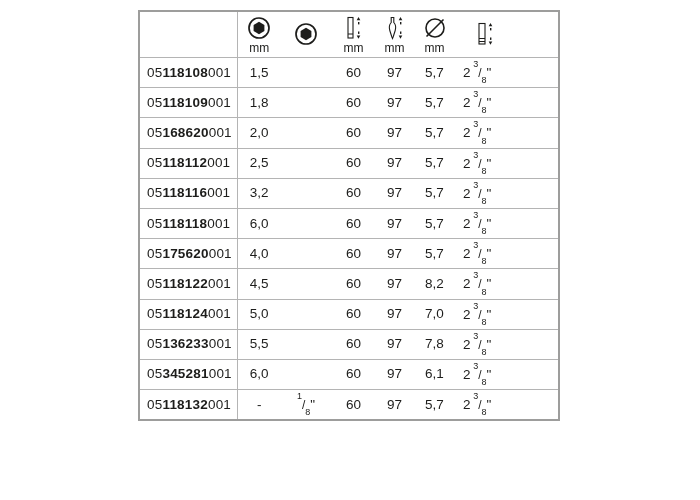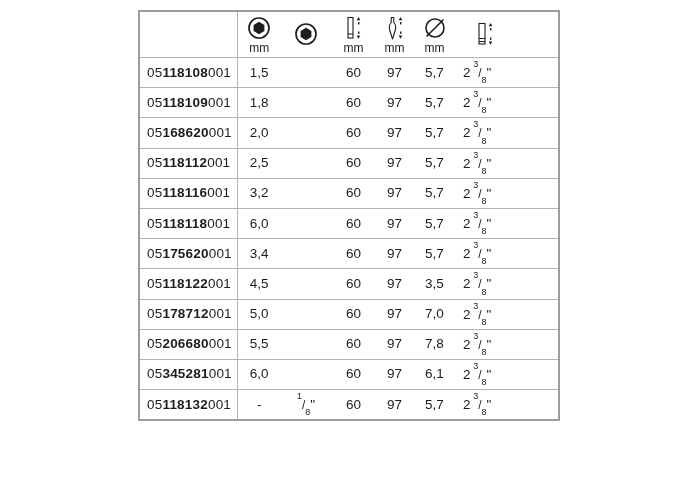--- a/index.html
+++ b/index.html
@@ -175,50 +175,50 @@
     <td class="c-mm">6,0</td>
     <td class="c-inch frac"></td>
     <td class="c-blade">60</td>
     <td class="c-tip">97</td>
     <td class="c-dia">5,7</td>
     <td class="c-handle frac">2 <sup>3</sup><span class="sl">/</span><sub>8</sub>"</td>
   </tr>
 
   <tr>
     <td class="c-article"><span>05</span><b>175620</b><span>001</span></td>
-    <td class="c-mm">3,4</td>
+    <td class="c-mm">4,0</td>
     <td class="c-inch frac"></td>
     <td class="c-blade">60</td>
     <td class="c-tip">97</td>
     <td class="c-dia">5,7</td>
     <td class="c-handle frac">2 <sup>3</sup><span class="sl">/</span><sub>8</sub>"</td>
   </tr>
 
   <tr>
     <td class="c-article"><span>05</span><b>118122</b><span>001</span></td>
     <td class="c-mm">4,5</td>
     <td class="c-inch frac"></td>
     <td class="c-blade">60</td>
     <td class="c-tip">97</td>
-    <td class="c-dia">3,5</td>
-    <td class="c-handle frac">2 <sup>3</sup><span class="sl">/</span><sub>8</sub>"</td>
-  </tr>
-
-  <tr>
-    <td class="c-article"><span>05</span><b>178712</b><span>001</span></td>
+    <td class="c-dia">8,2</td>
+    <td class="c-handle frac">2 <sup>3</sup><span class="sl">/</span><sub>8</sub>"</td>
+  </tr>
+
+  <tr>
+    <td class="c-article"><span>05</span><b>118124</b><span>001</span></td>
     <td class="c-mm">5,0</td>
     <td class="c-inch frac"></td>
     <td class="c-blade">60</td>
     <td class="c-tip">97</td>
     <td class="c-dia">7,0</td>
     <td class="c-handle frac">2 <sup>3</sup><span class="sl">/</span><sub>8</sub>"</td>
   </tr>
 
   <tr>
-    <td class="c-article"><span>05</span><b>206680</b><span>001</span></td>
+    <td class="c-article"><span>05</span><b>136233</b><span>001</span></td>
     <td class="c-mm">5,5</td>
     <td class="c-inch frac"></td>
     <td class="c-blade">60</td>
     <td class="c-tip">97</td>
     <td class="c-dia">7,8</td>
     <td class="c-handle frac">2 <sup>3</sup><span class="sl">/</span><sub>8</sub>"</td>
   </tr>
 
   <tr>
     <td class="c-article"><span>05</span><b>345281</b><span>001</span></td>

